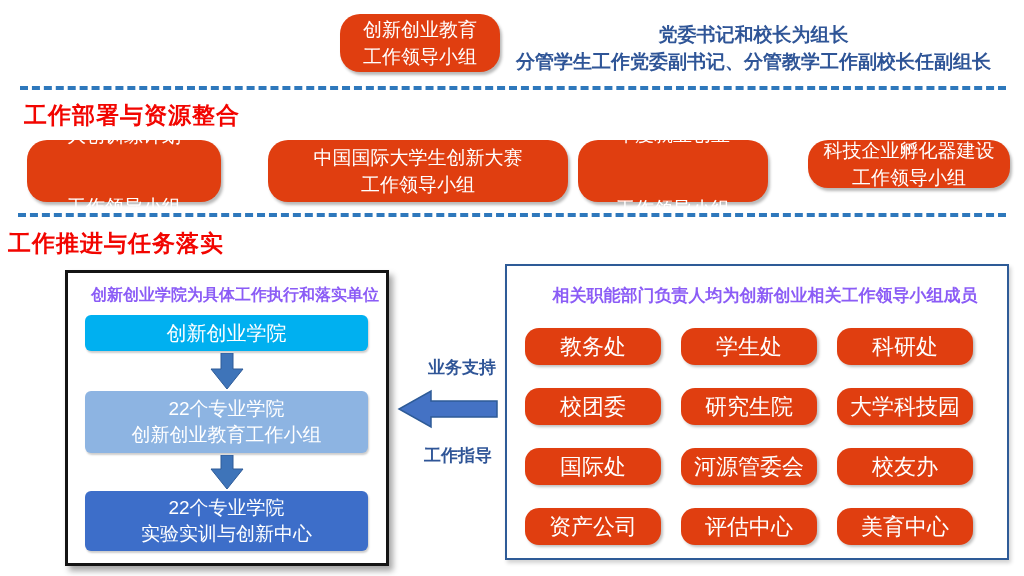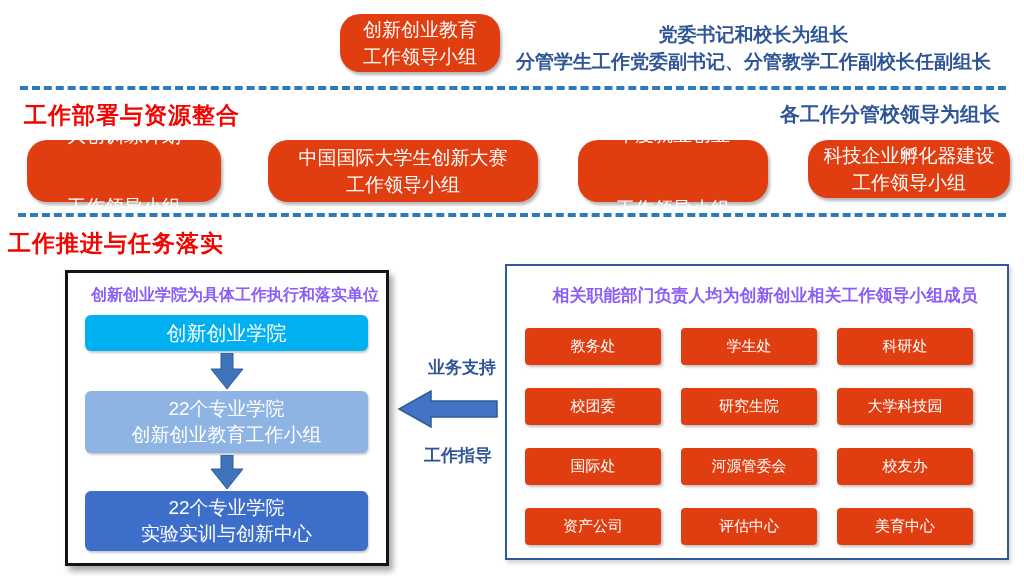--- a/index.html
+++ b/index.html
@@ -53,23 +53,23 @@
   #arrow2{top:182px;}
   .connector-label{
     position:absolute;color:#2F5597;font-weight:bold;font-size:17px;white-space:nowrap;
   }
   #connector-arrow{position:absolute;left:397px;top:389px;}
   #dept-grid{
     position:absolute;left:18px;top:62px;
     display:grid;grid-template-columns:repeat(3,136px);column-gap:20px;row-gap:23px;
   }
   .dept-box{
-    height:37px;background:#E03E10;border-radius:4px;color:#ffffff;
+    height:37px;background:#E03E10;border-radius:14px;color:#ffffff;
     display:flex;align-items:center;justify-content:center;
-    font-size:15px;box-shadow:2px 2px 3px rgba(0,0,0,0.25);white-space:nowrap;text-align:center;
+    font-size:22px;box-shadow:2px 2px 3px rgba(0,0,0,0.25);white-space:nowrap;text-align:center;
   }
 </style>
 </head>
 <body>
 
 <div id="page">
 
 
   <div class="redbox" style="left:340px;top:14px;width:160px;height:58px;">
     <div>创新创业教育</div>
@@ -78,35 +78,34 @@
 
   <div class="blue-note" style="left:516px;top:21px;">
     <div>党委书记和校长为组长</div>
     <div>分管学生工作党委副书记、分管教学工作副校长任副组长</div>
   </div>
 
   <div class="dashed" style="left:20px;top:86px;width:986px;"></div>
 
   <div class="red-heading" style="left:24px;top:100px;">工作部署与资源整合</div>
 
-  <div class="blue-note" style="left:780px;top:101px;font-size:20px;">各工作分管校领导为组长</div>
 
   <div class="redbox" style="left:27px;top:140px;width:194px;height:62px;gap:44px;">
     <div>大创训练计划</div>
     <div>工作领导小组</div>
   </div>
-  <div class="redbox" style="left:268px;top:140px;width:270px;height:62px;">
+  <div class="redbox" style="left:268px;top:140px;width:300px;height:62px;">
     <div>中国国际大学生创新大赛</div>
     <div>工作领导小组</div>
   </div>
   <div class="redbox" style="left:578px;top:140px;width:190px;height:62px;gap:47px;">
     <div>年度就业创业</div>
     <div>工作领导小组</div>
   </div>
-  <div class="redbox" style="left:808px;top:140px;width:202px;height:58px;">
+  <div class="redbox" style="left:808px;top:140px;width:202px;height:48px;">
     <div>科技企业孵化器建设</div>
     <div>工作领导小组</div>
   </div>
 
   <div class="dashed" style="left:18px;top:213px;width:988px;"></div>
 
   <div class="red-heading" style="left:8px;top:228px;">工作推进与任务落实</div>
 
   <div id="left-panel" class="panel">
     <div class="panel-title">创新创业学院为具体工作执行和落实单位</div>

